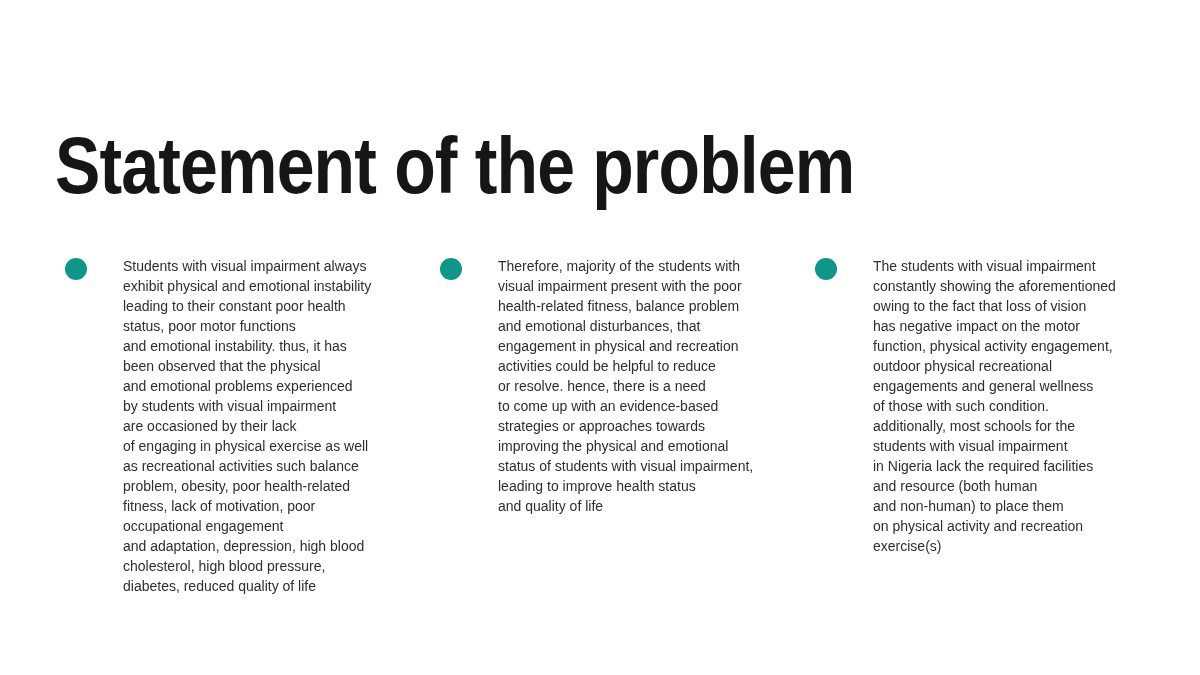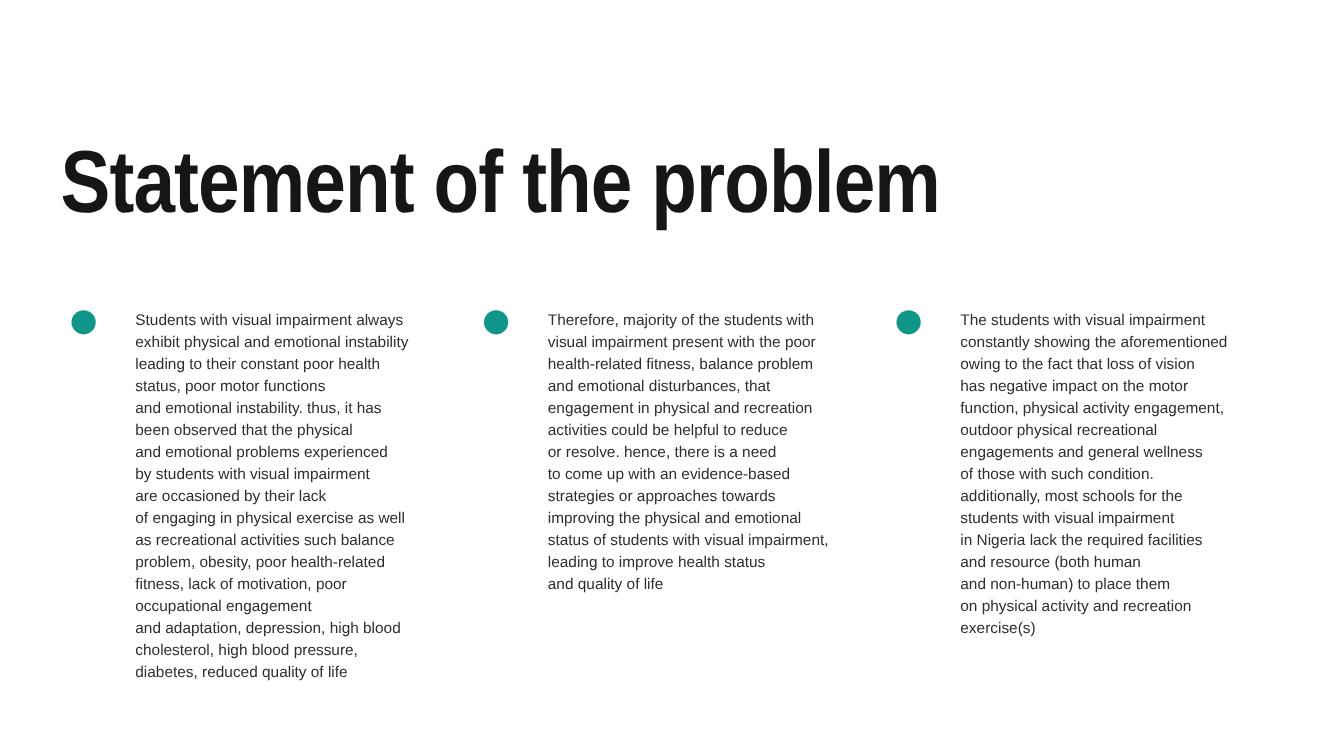--- a/index.html
+++ b/index.html
@@ -28,21 +28,20 @@
   }
   .columns {
     display: flex;
     margin: 50px 0 0 65px;
   }
   .column {
     display: flex;
     align-items: flex-start;
     width: 375px;
     flex-shrink: 0;
-    margin-top: 24px;
   }
   .bullet {
     width: 22px;
     height: 22px;
     border-radius: 50%;
     flex-shrink: 0;
     margin-top: 2px;
     background: #0f9688;
   }
   .column-text {

